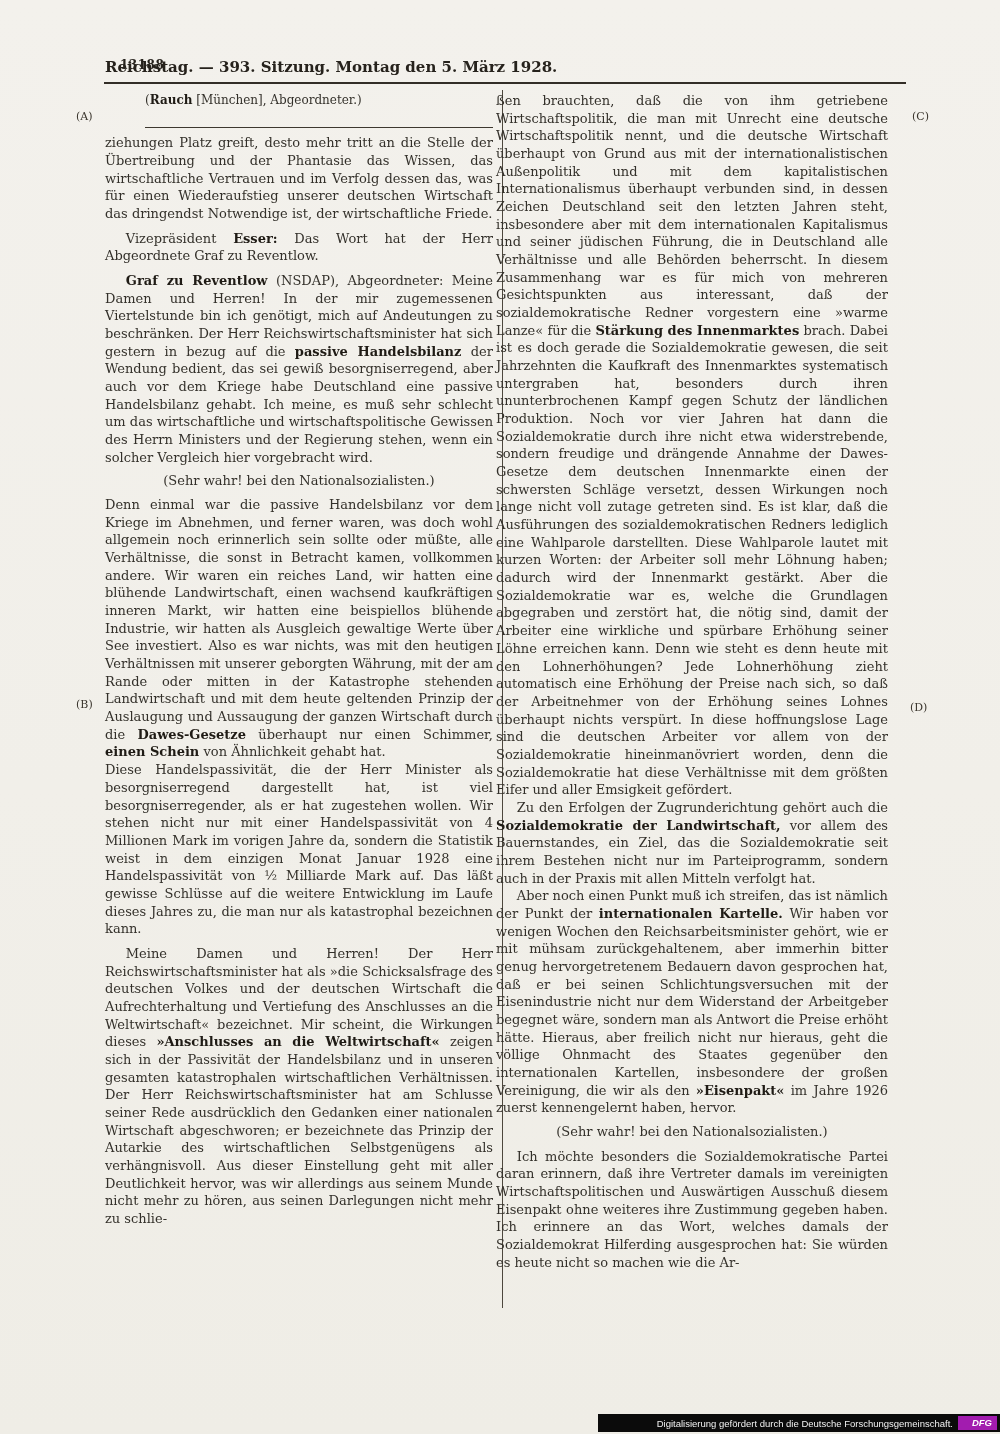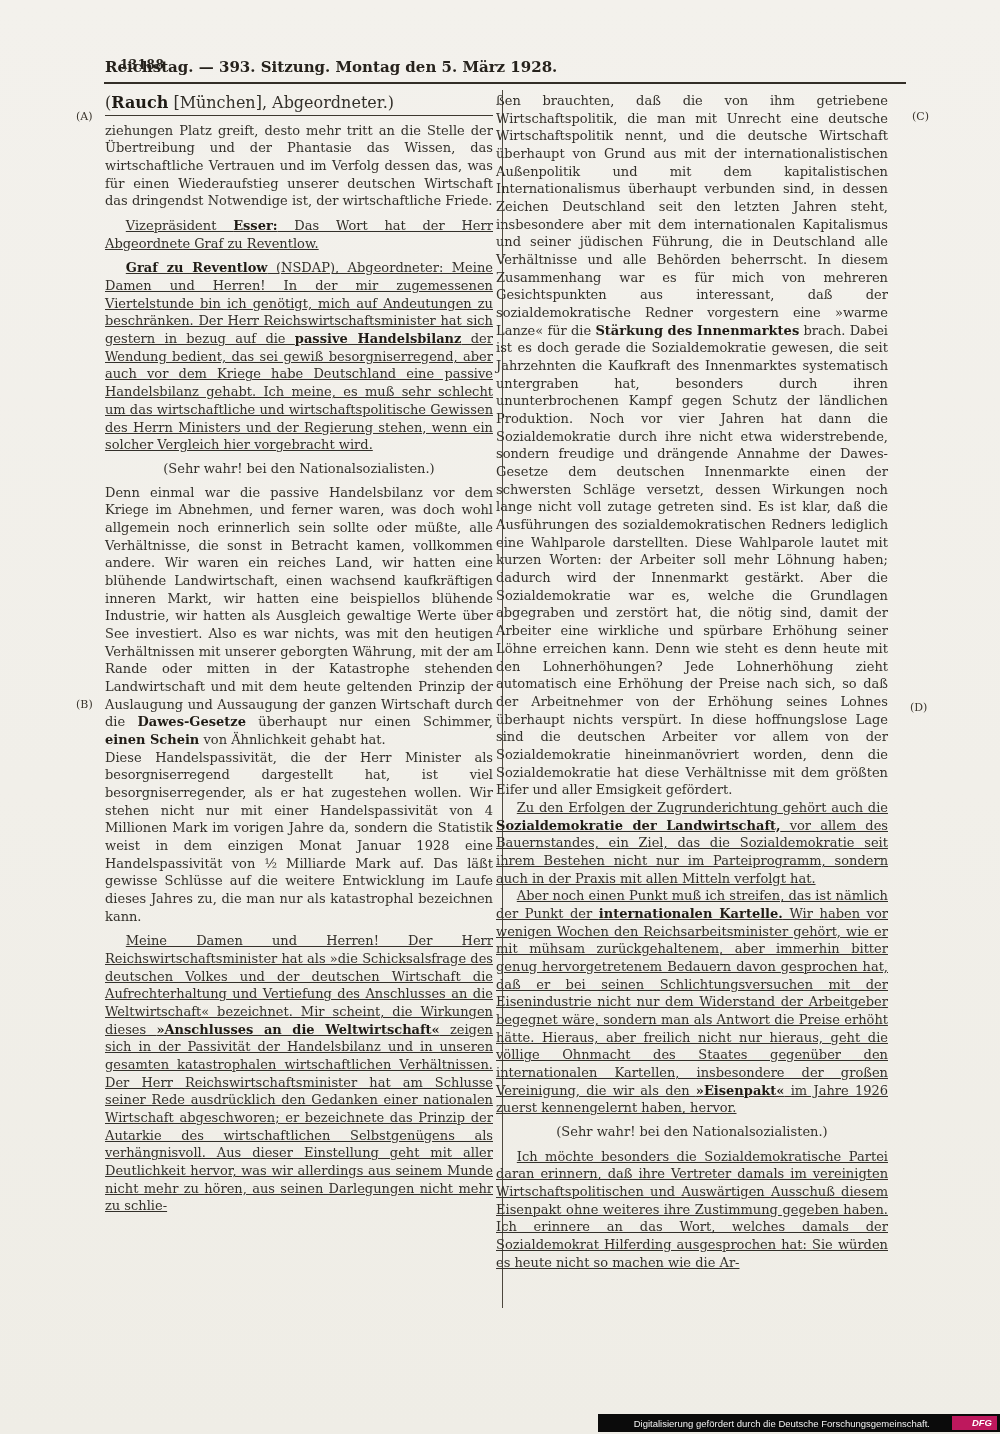--- a/index.html
+++ b/index.html
@@ -40,45 +40,45 @@
     position:absolute;left:502px;top:90px;width:0;height:1218px;
     border-left:1px solid #4d473d;
   }
   .col{
     position:absolute;top:92px;
     font-size:13px;line-height:1.36;text-align:justify;color:#33302a;
   }
   .col-left{left:105px;width:388px;}
   .col-right{left:496px;width:392px;}
   .para{margin:0;}
-  .para.ind{text-indent:1.6em;text-decoration:underline;}
+  .para.ind{text-indent:1.6em;}
   .para.gap{margin-top:7px;}
   .para.stage{text-align:center;text-indent:0;margin:6px 0;}
   .para.speaker-note{
-    font-size:16px;text-align:left;
+    font-size:12px;text-align:left;
     border-bottom:1px solid #3d382f;
-    padding-bottom:1px;margin-bottom:6px;
+    padding-bottom:19px;margin-bottom:6px;margin-left:40px;
   }
   .b{font-weight:bold;color:#1f1b15;}
   
   .footer-bar{
     position:absolute;left:598px;right:0;bottom:2px;height:18px;
     background:#0b0b0b;
     display:flex;align-items:center;justify-content:flex-end;
-    gap:22px;padding-right:3px;box-sizing:border-box;
+    gap:5px;padding-right:3px;box-sizing:border-box;
   }
   .footer-text{
     color:#f2f2f2;font-family:"Liberation Sans",sans-serif;
     font-size:9.5px;white-space:nowrap;
   }
   .dfg-logo{
-    background:#be185d;color:#ffffff;
+    background:#a21caf;color:#ffffff;
     font-family:"Liberation Sans",sans-serif;
     font-size:9.5px;font-weight:bold;font-style:italic;
-    padding:1px 5px 2px 20px;line-height:11px;
+    padding:1px 5px 2px 14px;line-height:11px;
   }
 </style>
 </head>
 <body>
 
 <div class="page">
 
   <div class="page-number">13188</div>
   <div class="header-title">Reichstag. — 393. Sitzung. Montag den 5. März 1928.</div>
   <div class="header-rule"></div>

